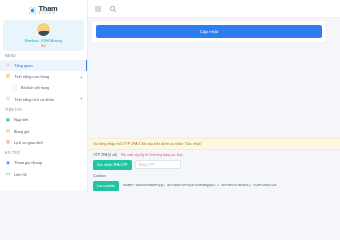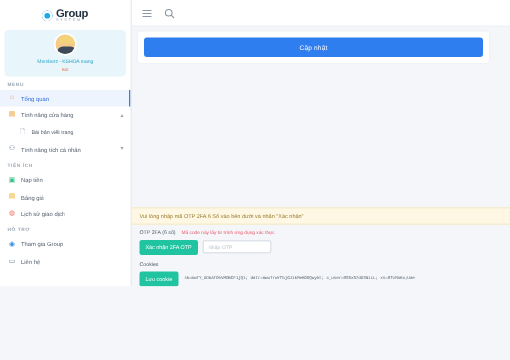--- a/index.html
+++ b/index.html
@@ -172,21 +172,21 @@
 </style>
 </head>
 <body>
 
 <div class="app">
 
   <aside class="sidebar">
     <div class="brand">
       <span class="brand-dot"></span>
       <span class="brand-text">
-        <span class="brand-title">Group</span>
+        <span class="brand-title">Tham</span>
         <span class="brand-sub">SYSTEM</span>
       </span>
     </div>
 
     <div class="profile">
       <div class="avatar"></div>
       <div class="profile-name">Memberz - KSHOA mang</div>
       <div class="profile-role">Bot</div>
     </div>
 

